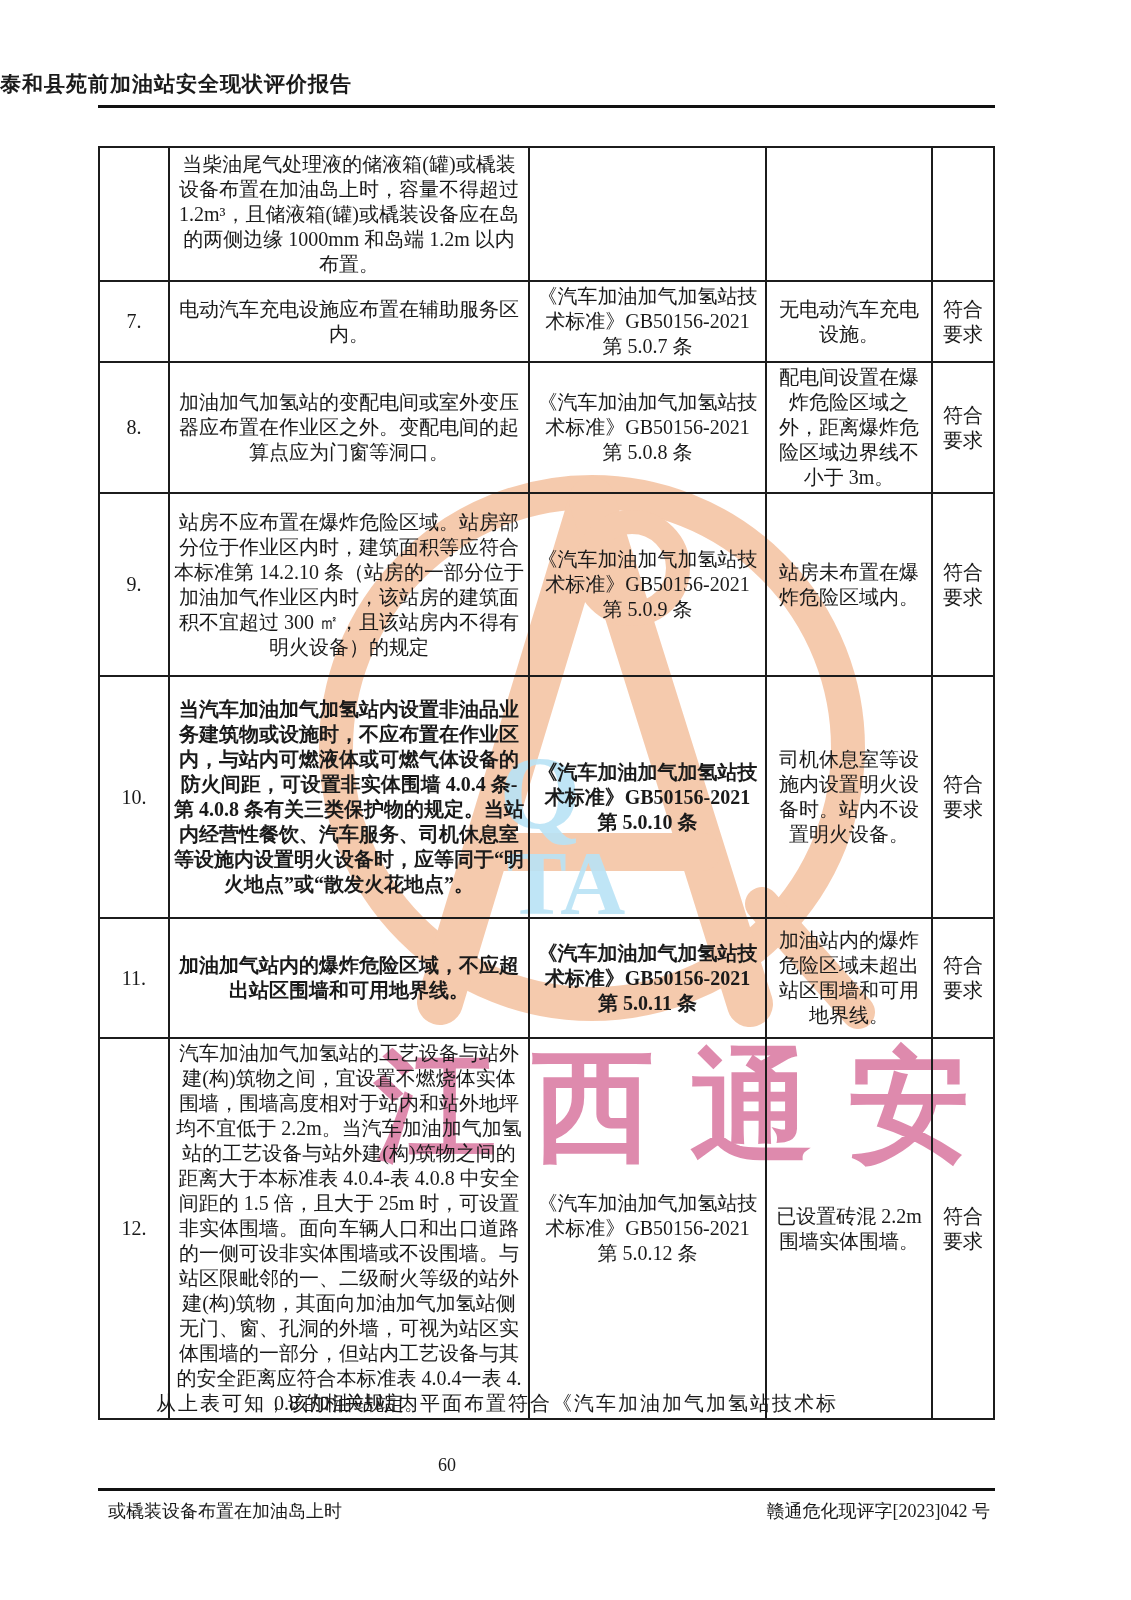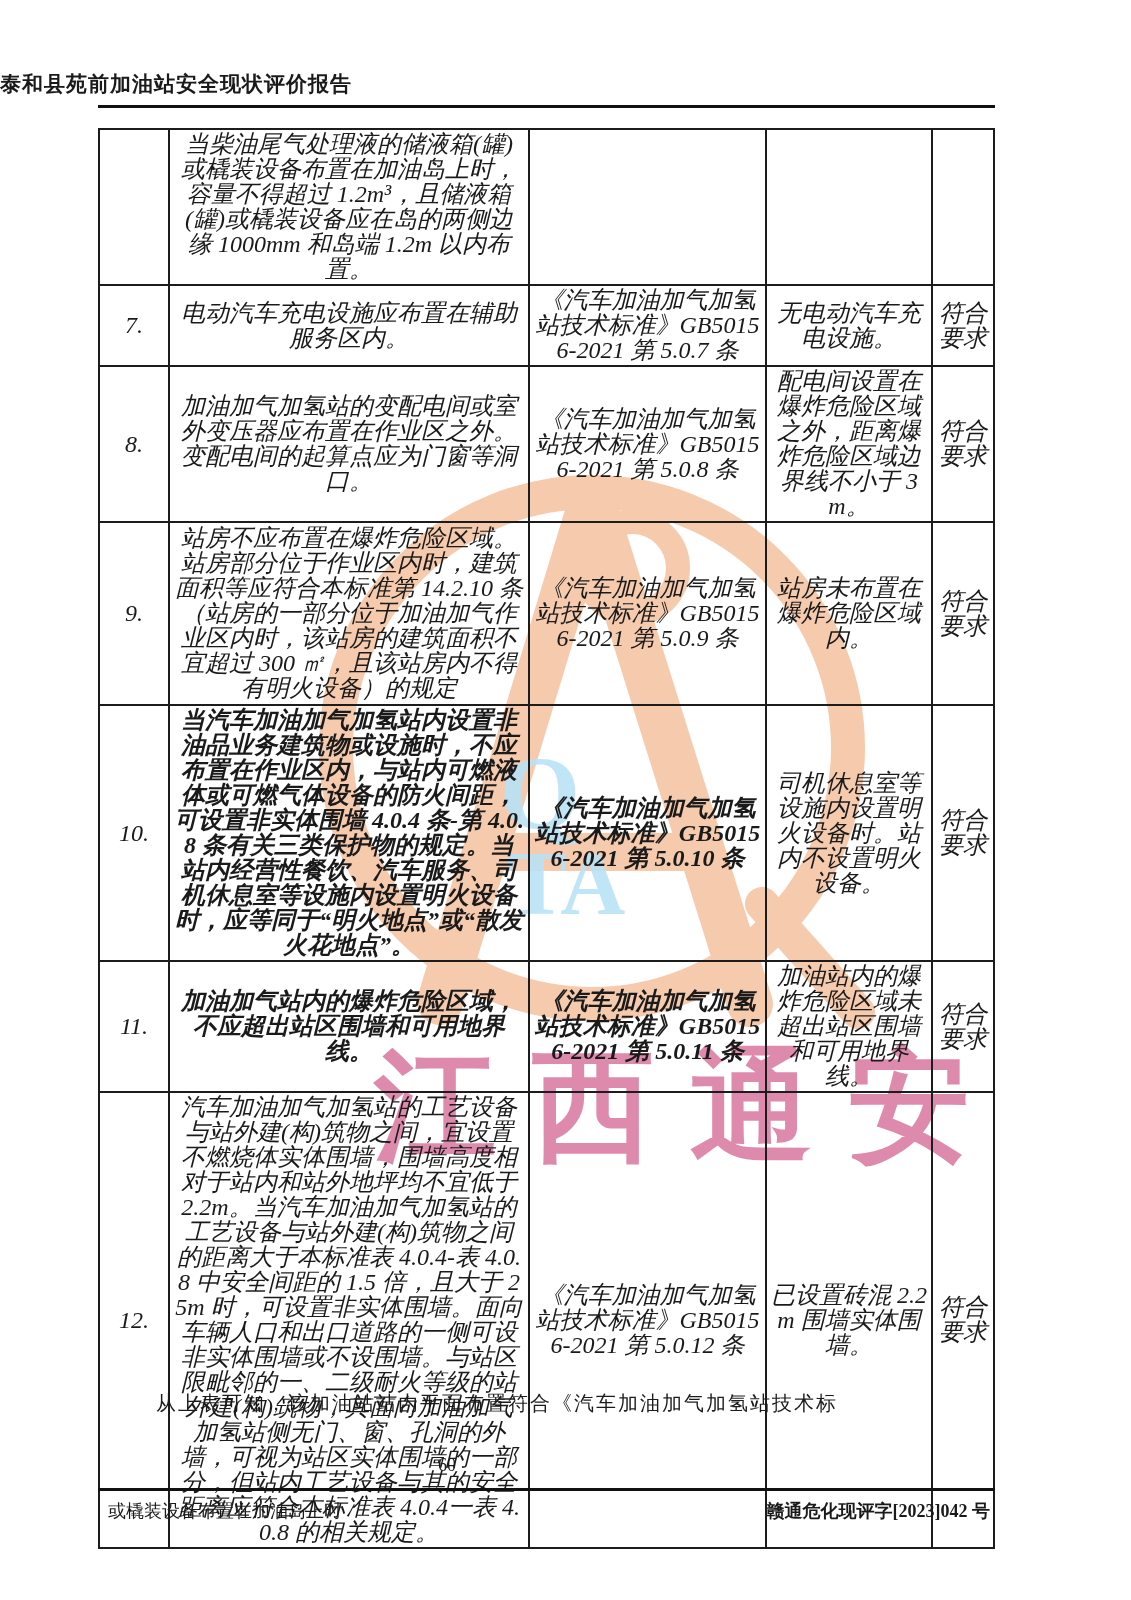--- a/index.html
+++ b/index.html
@@ -13,23 +13,23 @@
 
   
   .doc-title{
     position:absolute;top:70px;left:0;width:1131px;
     font-size:21px;font-weight:700;letter-spacing:1px;
   }
   .head-rule{position:absolute;top:105px;left:98px;width:897px;height:3px;background:#111;}
 
   
   table.review{
-    position:absolute;left:98px;top:128px;width:895px;
+    position:absolute;left:98px;top:146px;width:895px;
     border-collapse:collapse;table-layout:fixed;
-    font-size:24px;line-height:25px;background:transparent;font-style:italic;
+    font-size:20px;line-height:25px;background:transparent;
   }
   table.review td{
     border:2px solid #1c1c1c;text-align:center;vertical-align:middle;
     padding:2px 4px;word-break:break-all;
   }
   td.col-content{padding:3px 8px;}
   td.col-standard{padding:3px 6px;}
   td.col-actual{padding:3px 6px;}
   td.col-conclusion{padding:2px 8px;}
   tr.r0{height:134px;} tr.r1{height:76px;} tr.r2{height:120px;}
@@ -40,21 +40,21 @@
   
   .closing-par{
     position:absolute;left:98px;top:1386px;width:920px;
     font-size:20px;letter-spacing:2px;text-indent:58px;line-height:34px;
   }
 
   
   .page-number{position:absolute;top:1455px;left:0;width:894px;text-align:center;font-size:18px;}
   .foot-rule{position:absolute;top:1488px;left:98px;width:897px;height:3px;background:#111;}
   .footer-left{position:absolute;top:1499px;left:108px;font-size:18px;}
-  .footer-right{position:absolute;top:1499px;right:141px;font-size:18px;font-weight:bold;}
+  .footer-right{position:absolute;top:1499px;right:141px;font-size:18px;}
 
   
   .stamp{position:absolute;left:300px;top:456px;width:584px;height:584px;}
   .red-mark{
     position:absolute;left:374px;top:1046px;
     font-size:122px;line-height:122px;letter-spacing:36px;font-weight:700;
     color:#be185d;opacity:0.5;white-space:nowrap;
     font-family:"Liberation Serif","DejaVu Serif",serif;
   }
 </style>

